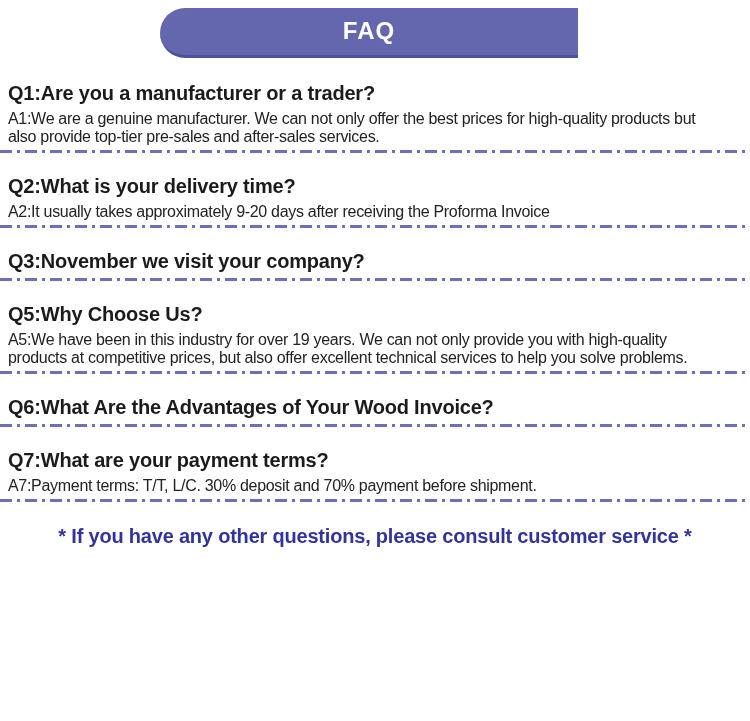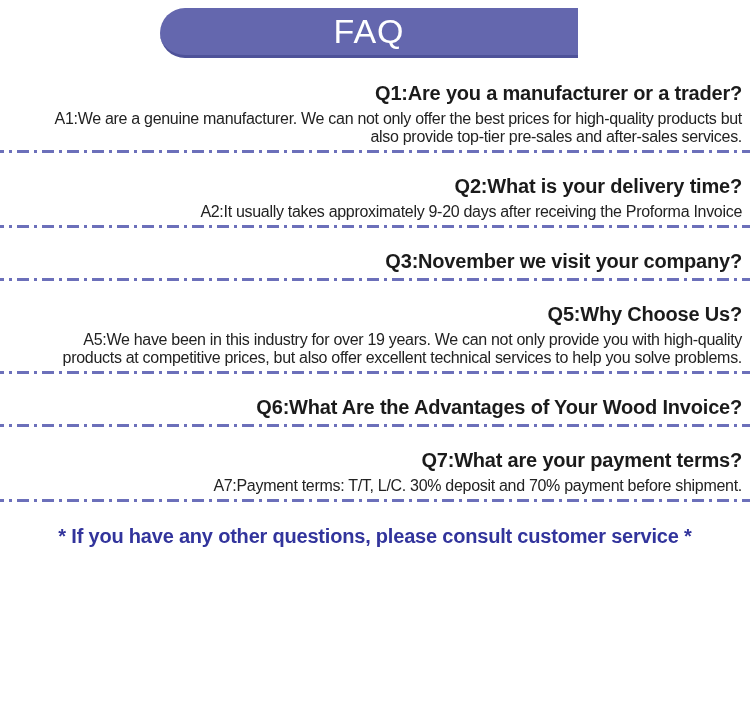--- a/index.html
+++ b/index.html
@@ -23,40 +23,39 @@
     height: 50px;
     background: var(--banner);
     border-radius: 26px 0 0 26px;
     border-bottom: 3px solid var(--banner-edge);
     display: flex;
     align-items: center;
     justify-content: center;
   }
   .banner-title {
     color: #ffffff;
-    font-size: 34px;
-    font-weight: normal;
+    font-size: 24px;
+    font-weight: bold;
     letter-spacing: 1px;
     line-height: 1;
     padding-bottom: 2px;
   }
   .faq-list {
-    padding: 25px 8px 0 0;
-    text-align: right;
+    padding: 25px 8px 0 8px;
   }
   .faq-item h2 {
     margin: 0 0 6px 0;
     font-size: 20px;
     line-height: 21px;
     font-weight: bold;
     color: var(--heading-text);
     letter-spacing: -0.2px;
   }
   .faq-item p {
-    margin: 0 0 4px 10px;
+    margin: 0 0 4px 0;
     font-size: 16px;
     line-height: 18px;
     color: var(--body-text);
     letter-spacing: -0.3px;
     white-space: pre-line;
   }
   .divider {
     height: 3px;
     margin: 0 -8px 23px -8px;
     background-image: repeating-linear-gradient(

